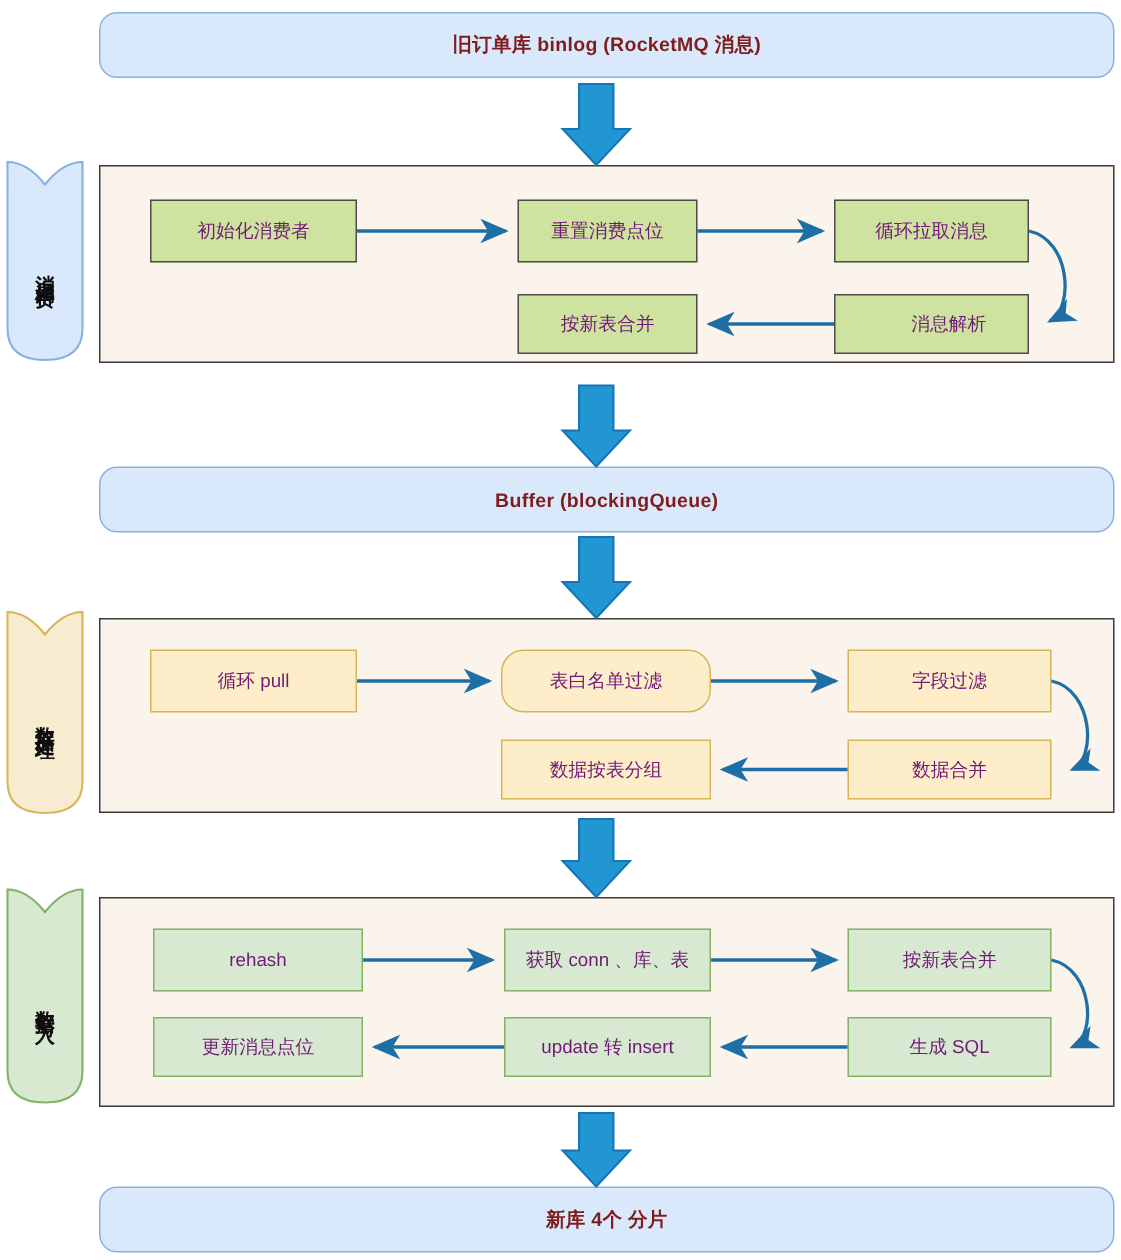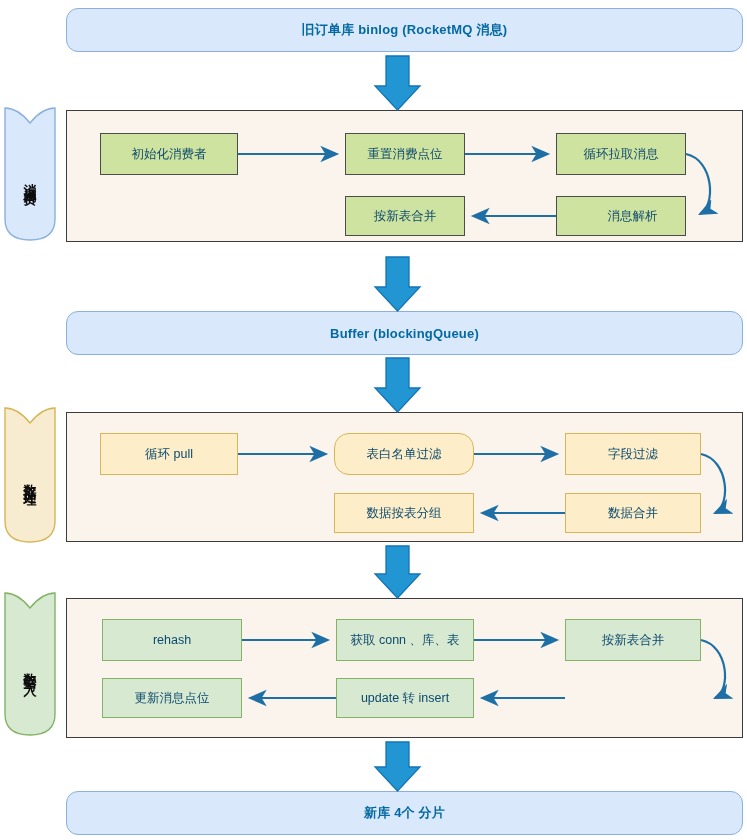--- a/index.html
+++ b/index.html
@@ -23,21 +23,21 @@
     left: 66px;
     width: 677px;
     background: #dae8fc;
     border: 1px solid #8ab0de;
     border-radius: 12px;
     display: flex;
     align-items: center;
     justify-content: center;
     font-size: 13px;
     font-weight: bold;
-    color: #0369a1;
+    color: #7f1d1d;
     letter-spacing: 0.2px;
   }
 
   
   .stage-panel {
     position: absolute;
     left: 66px;
     width: 677px;
     background: #faf4ec;
     border: 1.4px solid #3c3c3c;
@@ -66,21 +66,21 @@
     line-height: 1;
   }
 
   
   .node {
     position: absolute;
     display: flex;
     align-items: center;
     justify-content: center;
     font-size: 12.5px;
-    color: #0c4a6e;
+    color: #701a75;
     text-align: center;
     line-height: 1.2;
   }
   .node.green  { background: #cfe3a0; border: 1.2px solid #4c4c4c; }
   .node.yellow { background: #fdeec9; border: 1.2px solid #d6b656; }
   .node.mint   { background: #d8e9d2; border: 1.2px solid #82b366; }
 
   
   #wires { position: absolute; inset: 0; width: 747px; height: 840px; pointer-events: none; }
 </style>
@@ -157,20 +157,23 @@
   <div class="stage-panel" style="top:598px; height:140px;"></div>
 
   <div class="node mint" style="left:102px; top:619px; width:140px; height:42px;justify-content:center;">
     <span>rehash</span>
   </div>
   <div class="node mint" style="left:336px; top:619px; width:138px; height:42px;">
     <span>获取 conn 、库、表</span>
   </div>
   <div class="node mint" style="left:565px; top:619px; width:136px; height:42px;">
     <span>按新表合并</span>
+  </div>
+  <div class="node mint" style="left:565px; top:678px; width:136px; height:40px;">
+    <span>生成 SQL</span>
   </div>
   <div class="node mint" style="left:336px; top:678px; width:138px; height:40px;">
     <span>update 转 insert</span>
   </div>
   <div class="node mint" style="left:102px; top:678px; width:140px; height:40px;">
     <span>更新消息点位</span>
   </div>
 
   <div class="banner" style="top:791px; height:44px;">
     <span>新库 4个 分片</span>

